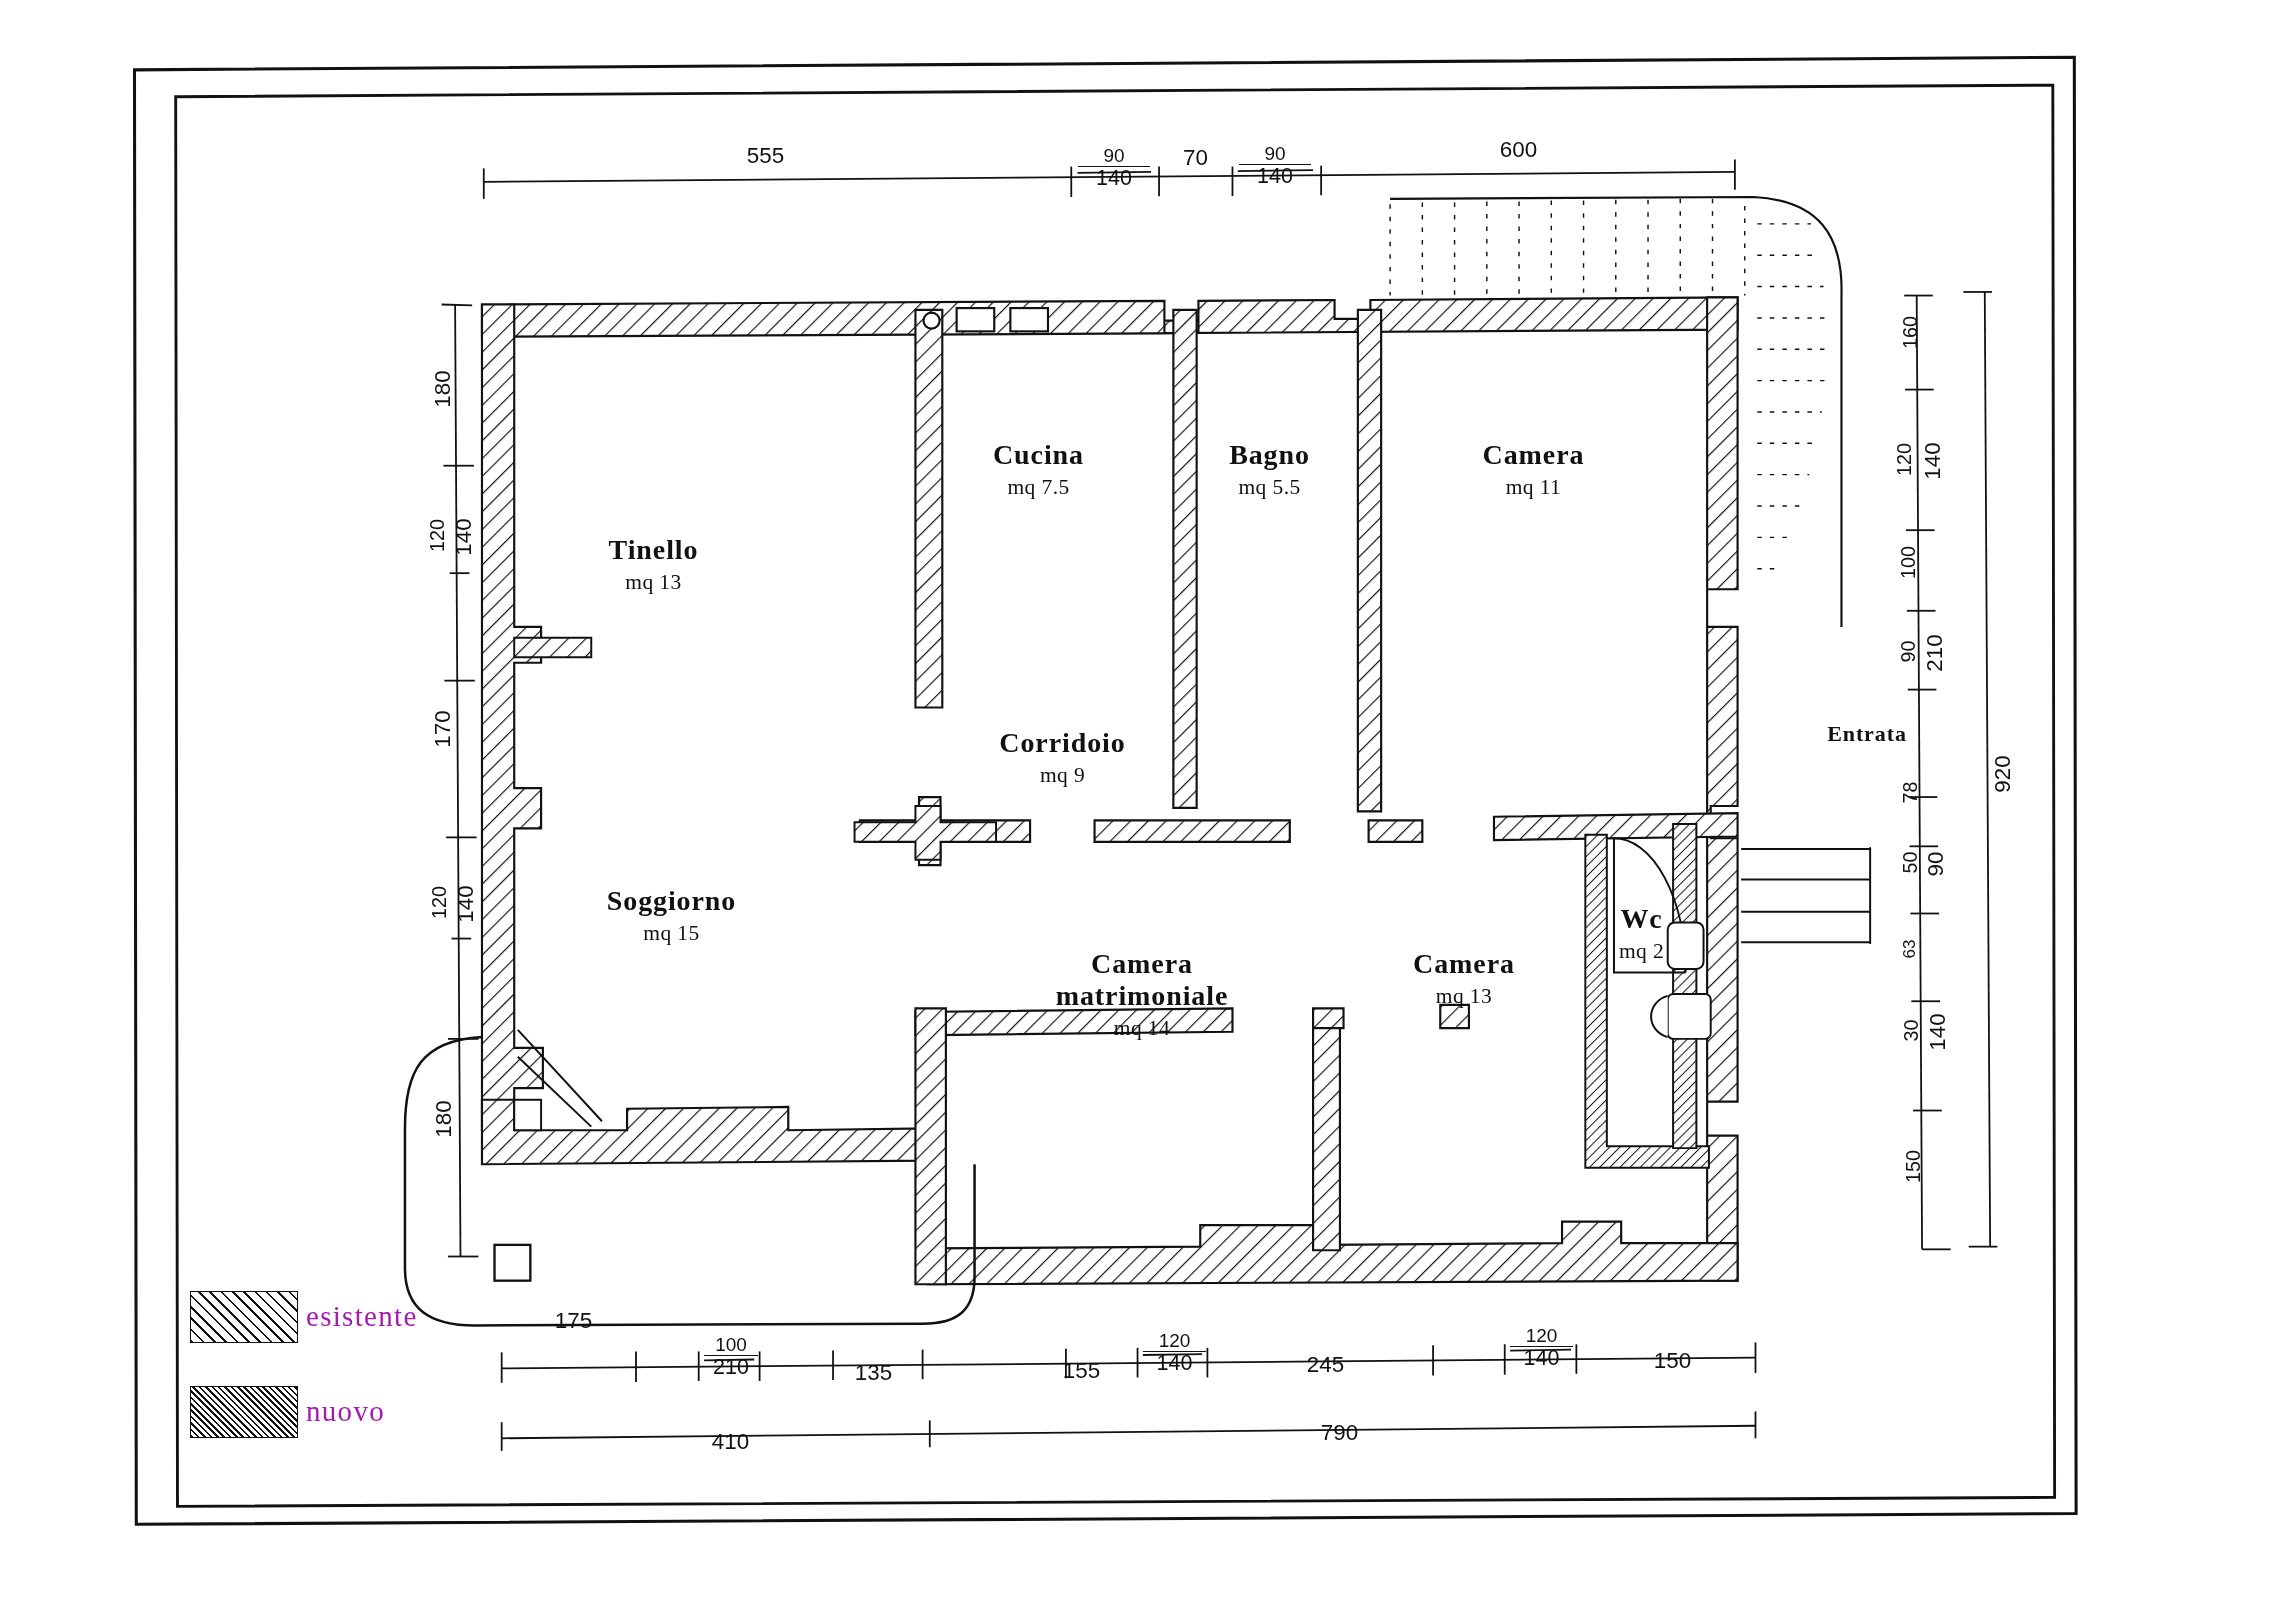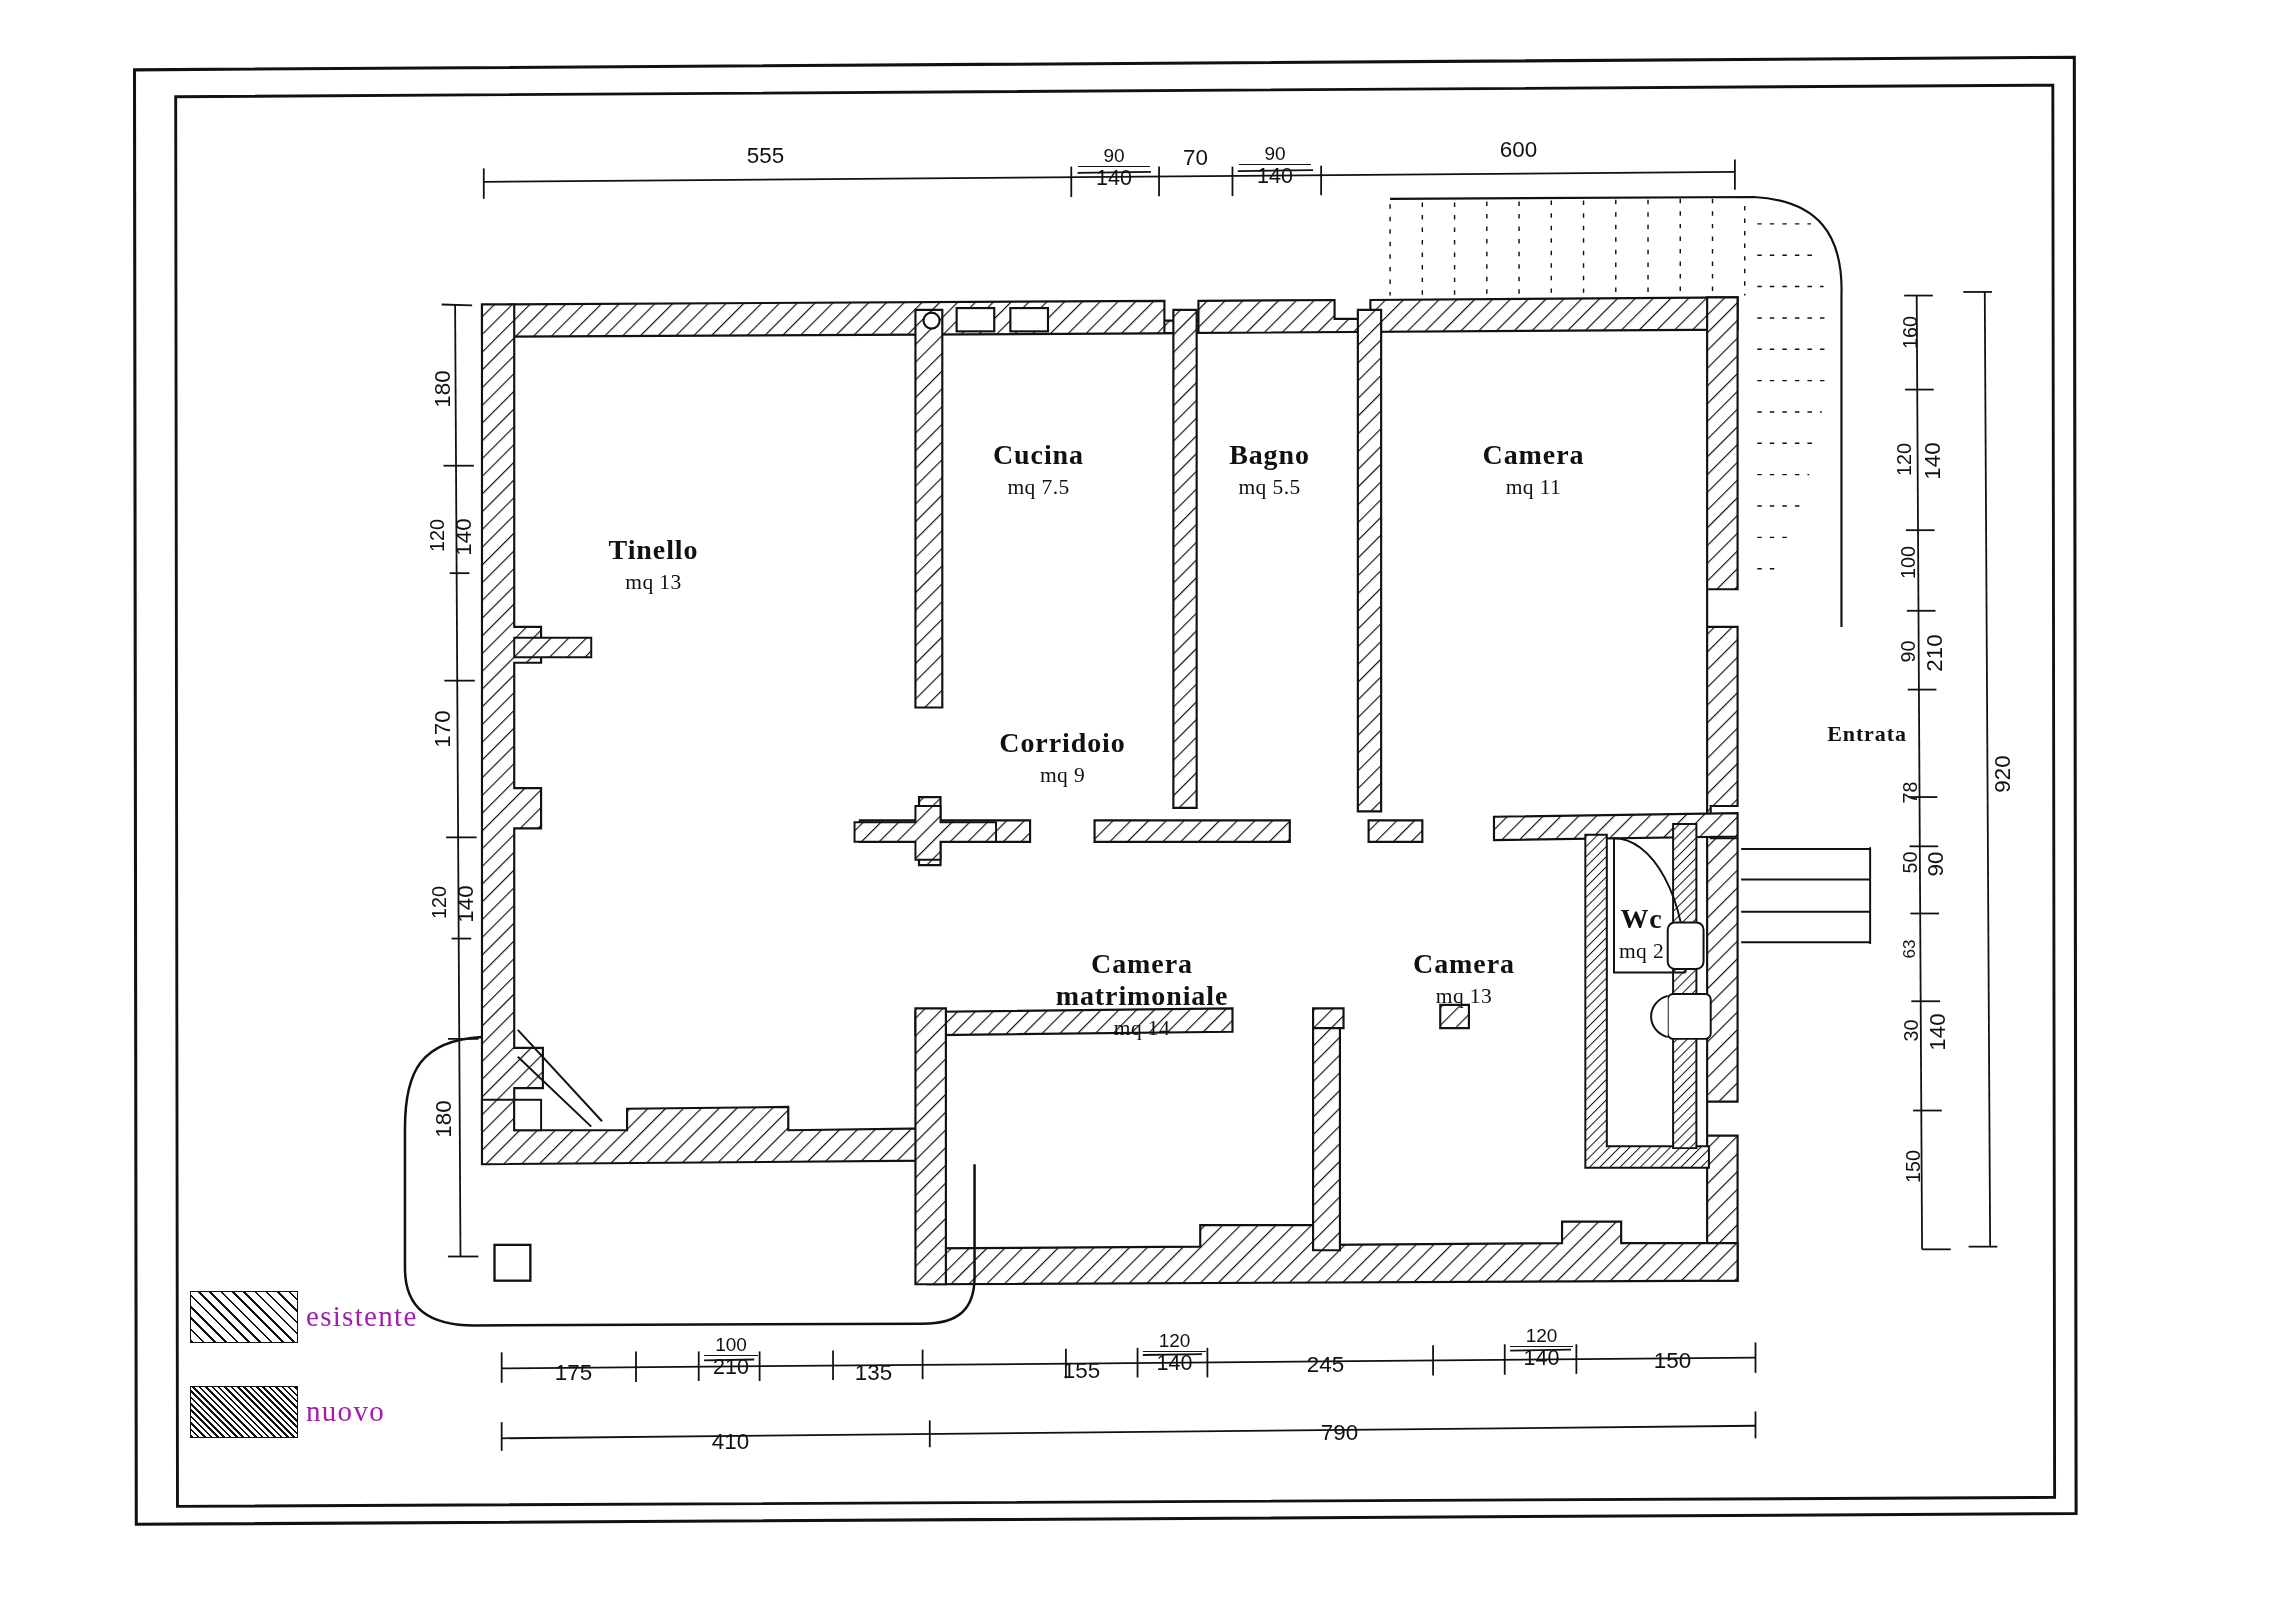--- a/index.html
+++ b/index.html
@@ -330,20 +330,24 @@
   <div class="lbl" style="left:1390px; top:439px; width:287px;">
     <div class="room-name">Camera</div>
     <div class="room-area">mq 11</div>
   </div>
 
   <div class="lbl" style="left:928px; top:727px; width:269px;">
     <div class="room-name">Corridoio</div>
     <div class="room-area">mq 9</div>
   </div>
 
+  <div class="lbl" style="left:528px; top:885px; width:287px;">
+    <div class="room-name">Soggiorno</div>
+    <div class="room-area">mq 15</div>
+  </div>
 
   <div class="lbl" style="left:994px; top:948px; width:296px;">
     <div class="room-name">Camera</div>
     <div class="room-name">matrimoniale</div>
     <div class="room-area">mq 14</div>
   </div>
 
   <div class="lbl" style="left:1352px; top:948px; width:224px;">
     <div class="room-name">Camera</div>
     <div class="room-area">mq 13</div>
@@ -401,21 +405,21 @@
 
   <div class="dim vert" style="left:1865px; top:939px; width:90px; font-size:17px;">63</div>
 
   <div class="dim vert" style="left:1866px; top:1019px; width:90px;">30</div>
   <div class="dim vert big" style="left:1893px; top:1019px; width:90px;">140</div>
 
   <div class="dim vert" style="left:1868px; top:1155px; width:90px;">150</div>
 
   <div class="dim vert big" style="left:1958px; top:761px; width:90px;">920</div>
 
-  <div class="dim big" style="left:542px; top:1360px; width:63px;">175</div>
+  <div class="dim big" style="left:542px; top:1308px; width:63px;">175</div>
 
   <div class="dim frac" style="left:704px; top:1335px; width:54px;">
     <span class="num">100</span>
     <span class="den">210</span>
   </div>
 
   <div class="dim big" style="left:842px; top:1360px; width:63px;">135</div>
 
   <div class="dim big" style="left:1050px; top:1358px; width:63px;">155</div>
 

